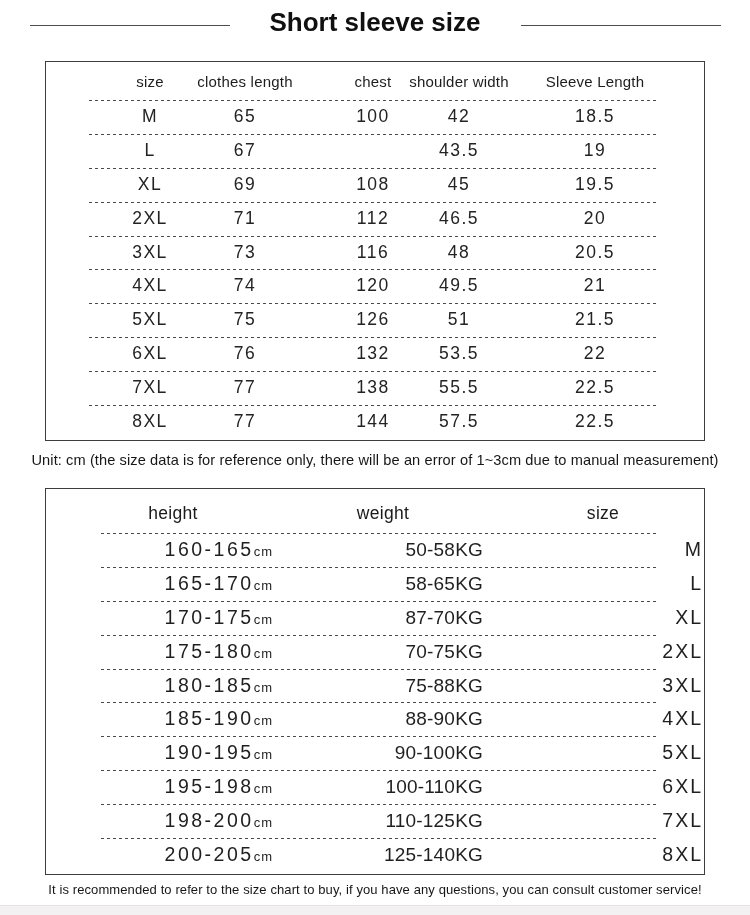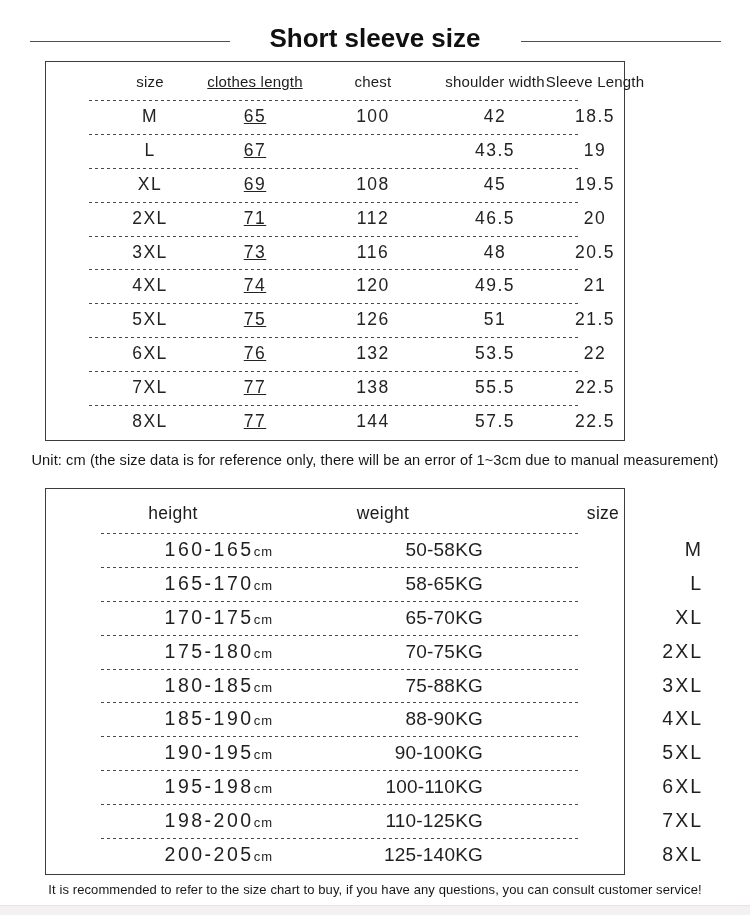--- a/index.html
+++ b/index.html
@@ -12,21 +12,21 @@
     position: relative;
     width: 750px;
     height: 915px;
     background: #ffffff;
     overflow: hidden;
   }
 
   
   .title-row {
     position: absolute;
-    top: 16px; left: 0;
+    top: 0; left: 0;
     width: 100%;
     height: 44px;
     display: flex;
     align-items: center;
     justify-content: center;
     gap: 40px;
   }
   .tline {
     width: 200px;
     height: 0;
@@ -38,21 +38,21 @@
     font-weight: 700;
     letter-spacing: 0px;
     color: #101010;
     white-space: nowrap;
   }
 
   
   .box {
     position: absolute;
     left: 45px;
-    width: 580px;
+    width: 660px;
     border: 1.5px solid #3d3d3d;
     background: #ffffff;
   }
   .box1 { top: 61px;  height: 380px; }
   .box2 { top: 488px; height: 387px; padding-left: 12px; }
 
   
   .hrow, .trow, .hrow2, .trow2 { position: relative; width: 100%; }
   .hrow  { height: 38px; }
   .trow  { height: 33.9px; }
@@ -68,23 +68,23 @@
   }
 
   .cell {
     position: absolute;
     top: 0;
     text-align: center;
     white-space: nowrap;
   }
   
   .t1 .c0 { left: 29px;  width: 150px; }
-  .t1 .c1 { left: 139px; width: 140px; text-decoration: underline; }
+  .t1 .c1 { left: 129px; width: 140px; }
   .t1 .c2 { left: 262px; width: 130px; }
-  .t1 .c3 { left: 384px; width: 130px; }
+  .t1 .c3 { left: 348px; width: 130px; }
   .t1 .c4 { left: 479px; width: 140px; }
   .hrow .cell { line-height: 40px; font-size: 15px; color: #1d1d1d; letter-spacing: 0.2px; }
   .trow .cell { line-height: 33.9px; font-size: 17.5px; color: #232323; letter-spacing: 1.5px; }
 
   
   .t2 .ch { left: 15px;  width: 200px; }
   .t2 .cw { left: 225px; width: 200px; }
   .t2 .cs { left: 445px; width: 200px; }
   .hrow2 .cell { line-height: 48px; font-size: 17.5px; color: #1b1b1b; letter-spacing: 0.3px; }
   .trow2 .cell { line-height: 33.9px; color: #1f1f1f; text-align: right; }
@@ -232,21 +232,21 @@
       </div>
 
       <div class="trow2 t2">
         <span class="cell ch hv"><span>165-170</span><span class="unit">cm</span></span>
         <span class="cell cw wv">58-65KG</span>
         <span class="cell cs sv">L</span>
       </div>
 
       <div class="trow2 t2">
         <span class="cell ch hv"><span>170-175</span><span class="unit">cm</span></span>
-        <span class="cell cw wv">65-70KG</span>
+        <span class="cell cw wv">87-70KG</span>
         <span class="cell cs sv">XL</span>
       </div>
 
       <div class="trow2 t2">
         <span class="cell ch hv"><span>175-180</span><span class="unit">cm</span></span>
         <span class="cell cw wv">70-75KG</span>
         <span class="cell cs sv">2XL</span>
       </div>
 
       <div class="trow2 t2">

